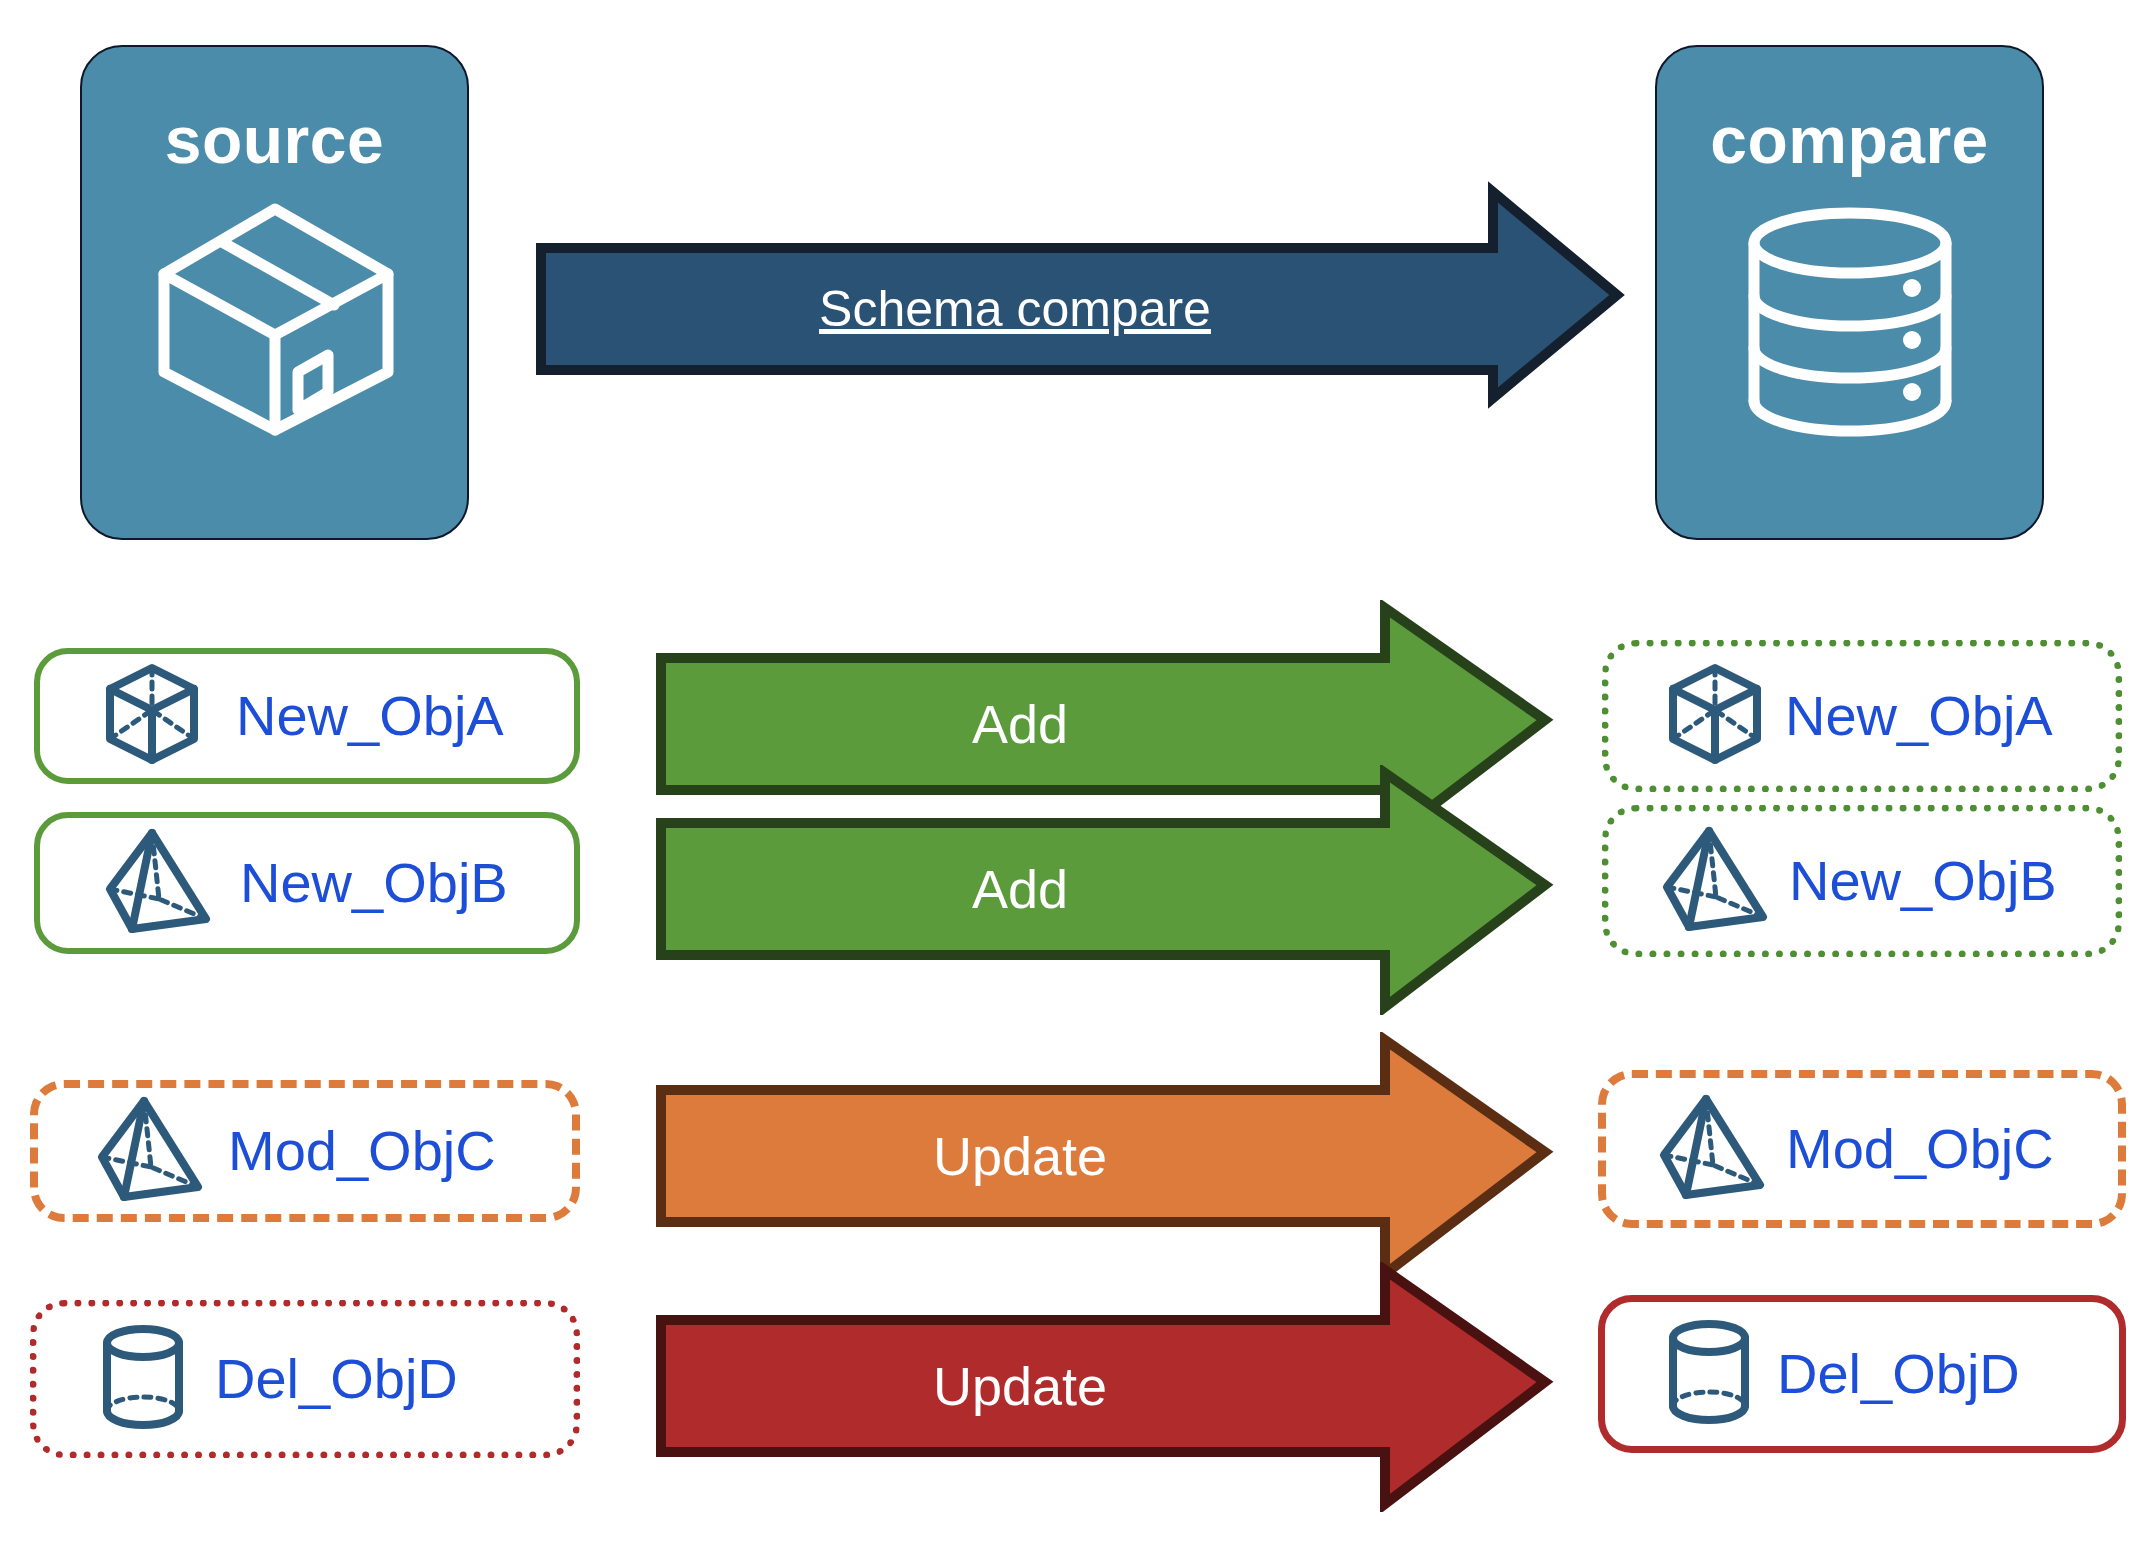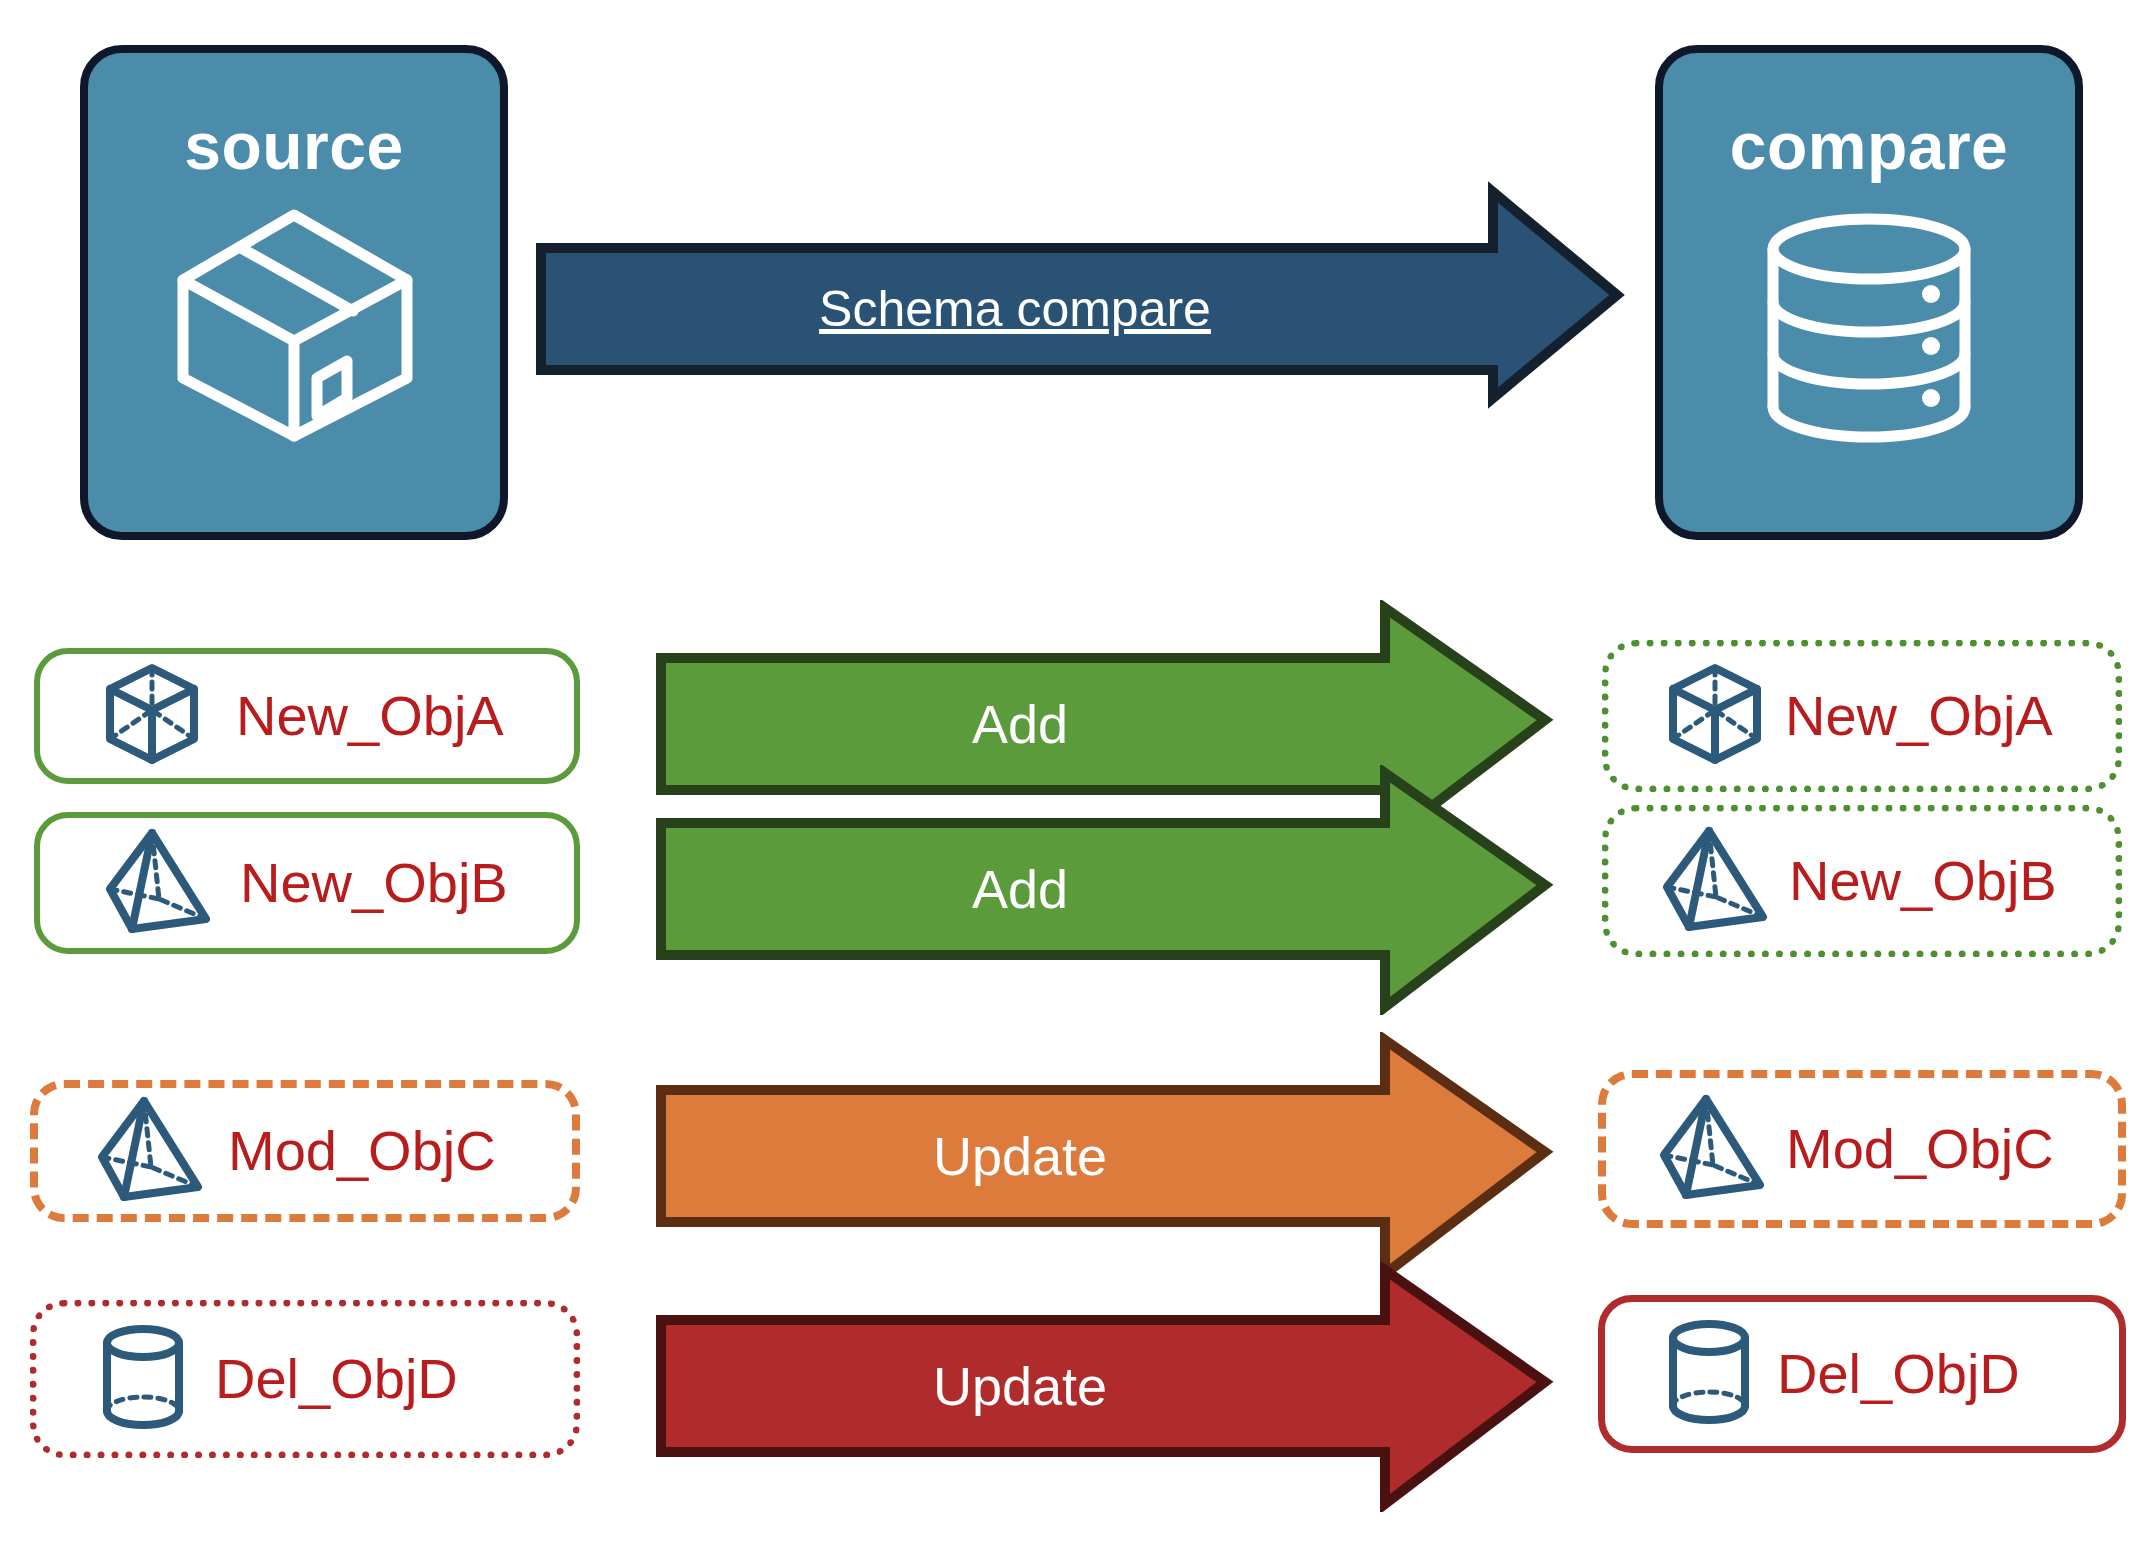--- a/index.html
+++ b/index.html
@@ -2,23 +2,23 @@
 <html><head>
 <meta charset="utf-8">
 <style>
   html,body{margin:0;padding:0;background:#ffffff;}
   body{width:2150px;height:1550px;position:relative;overflow:hidden;
        font-family:"Liberation Sans","DejaVu Sans",sans-serif;}
 
   
   .endpoint{
     position:absolute;
-    width:428px;height:495px;
+    width:389px;height:495px;
     background:#4A8CAA;
-    border:8px solid #0f172a;
+    border:2px solid #0f172a;
     border-radius:42px;
     box-sizing:border-box;
   }
   .endpoint-title{
     position:absolute;top:60px;left:0;width:100%;
     text-align:center;color:#ffffff;
     font-size:66px;font-weight:bold;letter-spacing:.5px;
     line-height:1;
   }
   .endpoint-icon{position:absolute;left:50%;transform:translateX(-50%);top:150px;}
@@ -35,21 +35,21 @@
   .obj-card{
     position:absolute;
     box-sizing:border-box;
     background:#ffffff;
     border-radius:34px;
     display:flex;align-items:center;
   }
   .obj-card .ic{flex:0 0 auto;display:block;margin-left:64px;}
   .obj-card .lbl{
     margin-left:36px;
-    font-size:56px;color:#b91c1c;line-height:1;white-space:nowrap;
+    font-size:56px;color:#1d4ed8;line-height:1;white-space:nowrap;
   }
 
   .border-solid-green { border:6px solid #5B9B3C; }
   .border-dotted-green{ border:7px dotted #4F8F33; }
   .border-dashed-orange{border:8px dashed #DD7B3D; }
   .border-dotted-red  { border:7px dotted #B02B2B; }
   .border-solid-red   { border:7px solid #B02B2B; }
 
   
   .act-arrow{position:absolute;}

